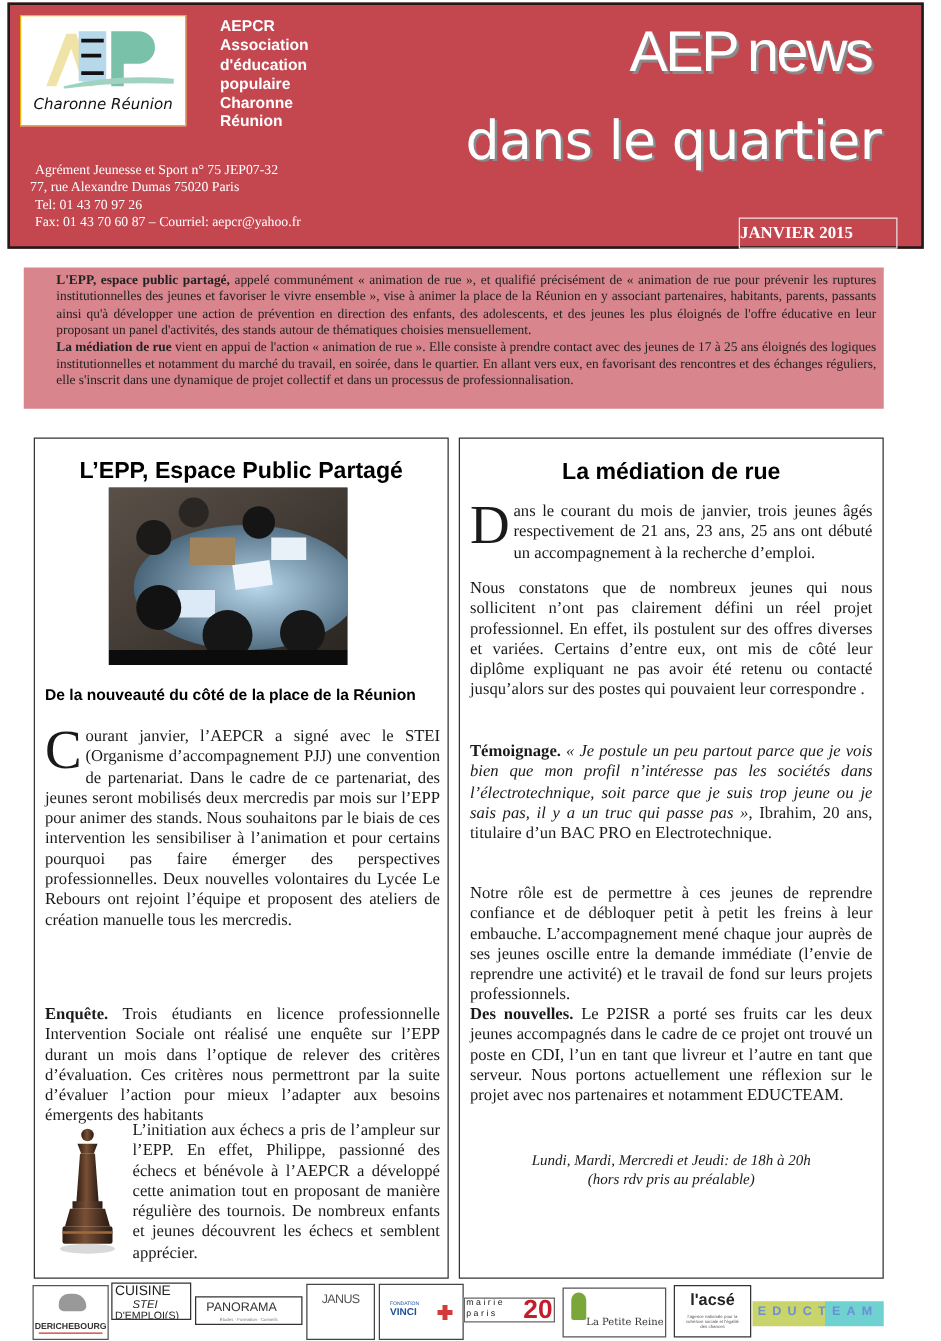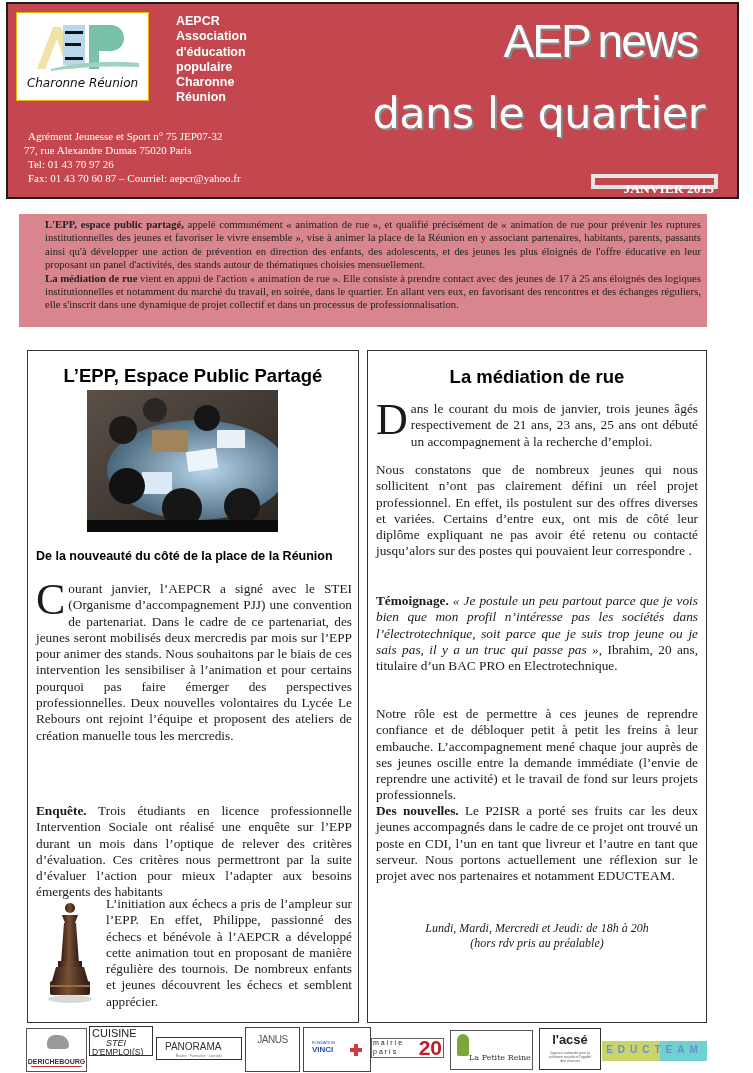--- a/index.html
+++ b/index.html
@@ -7,21 +7,21 @@
   .header { position:absolute; left:6px; top:2px; width:733px; height:197px; background:#c4464f; border:2px solid #1c1c1c; box-sizing:border-box; }
   .logo { position:absolute; left:8px; top:8px; width:133px; height:89px; background:#fff; border:1px solid #eab308; box-sizing:border-box; overflow:hidden; }
   .logo .letters { position:absolute; left:14px; top:6px; width:110px; height:52px; }
   .logo .cr { position:absolute; left:0; right:0; bottom:10px; text-align:center; font-family:"DejaVu Sans", sans-serif; font-style:italic; font-size:12px; color:#111; }
   .org { position:absolute; left:168px; top:10px; font-family:"Liberation Sans", sans-serif; font-weight:bold; font-size:12.5px; line-height:15.3px; color:#fff; }
   .contact { position:absolute; left:16px; top:125px; font-family:"Liberation Serif", serif; font-size:11px; line-height:14px; color:#fff; }
   .contact div:nth-child(1), .contact div:nth-child(3), .contact div:nth-child(4) { padding-left:4px; }
   .title1 { position:absolute; right:40px; top:14px; font-family:"Liberation Sans", sans-serif; font-size:46px; color:#fff; letter-spacing:-2px; text-shadow:2px 2px 0 #8a8a8a; line-height:1; }
   .title1 .it { }
   .title2 { position:absolute; right:32px; top:88px; font-family:"DejaVu Sans", sans-serif; font-size:43px; color:#fff; text-shadow:2px 2px 0 #8a8a8a; letter-spacing:-0.5px; line-height:1; }
-  .date { position:absolute; left:583px; top:170px; width:127px; height:15px; border:4px solid #e5e5e5; box-sizing:border-box; text-align:right; color:#fff; font-weight:bold; font-size:13.5px; line-height:21px; }
+  .date { position:absolute; left:583px; top:170px; width:127px; height:25px; border:1px solid #e5e5e5; box-sizing:border-box; text-align:left; color:#fff; font-weight:bold; font-size:13.5px; line-height:21px; }
 
   .intro { position:absolute; left:19px; top:214px; width:688px; height:113px; background:#d9858e; box-sizing:border-box; padding:4px 6px 0 26px; font-size:10.7px; line-height:13.4px; color:#222; text-align:justify; }
   .intro b { font-weight:bold; }
   .intro p { margin:0; }
 
   .col { position:absolute; top:350px; border:1.5px solid #333; box-sizing:border-box; background:#fff; }
   .col.left { left:27px; width:332px; height:673px; }
   .col.right { left:367px; width:340px; height:673px; }
   .col h2 { margin:0; text-align:center; font-family:"Liberation Sans", sans-serif; font-weight:bold; font-size:18.5px; color:#000; }
   .left h2 { margin-top:14px; }

